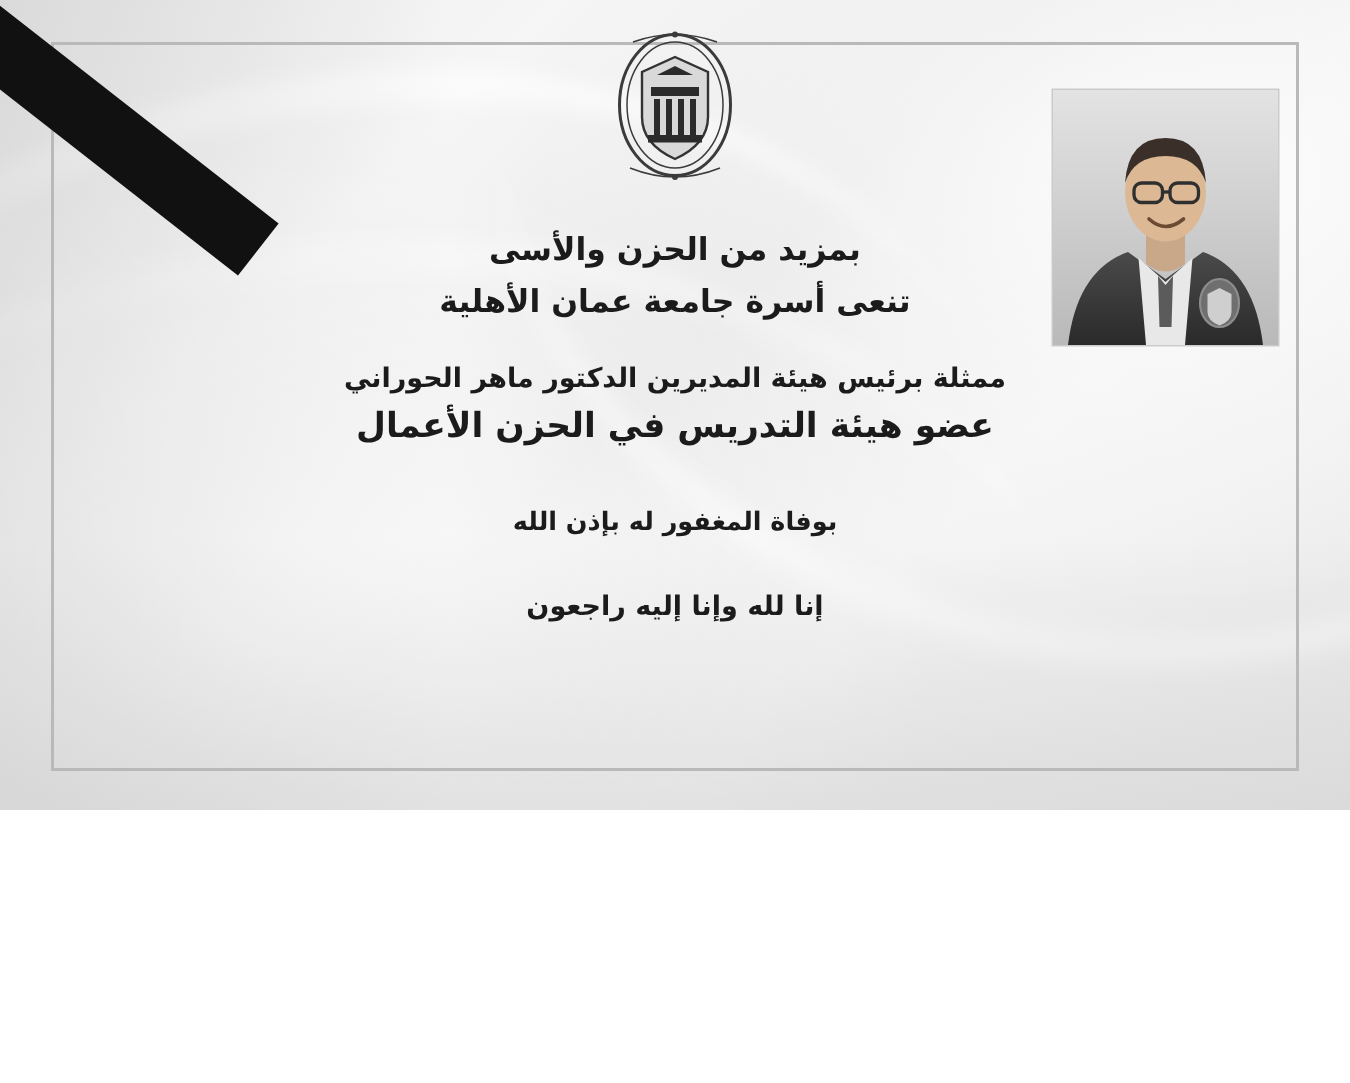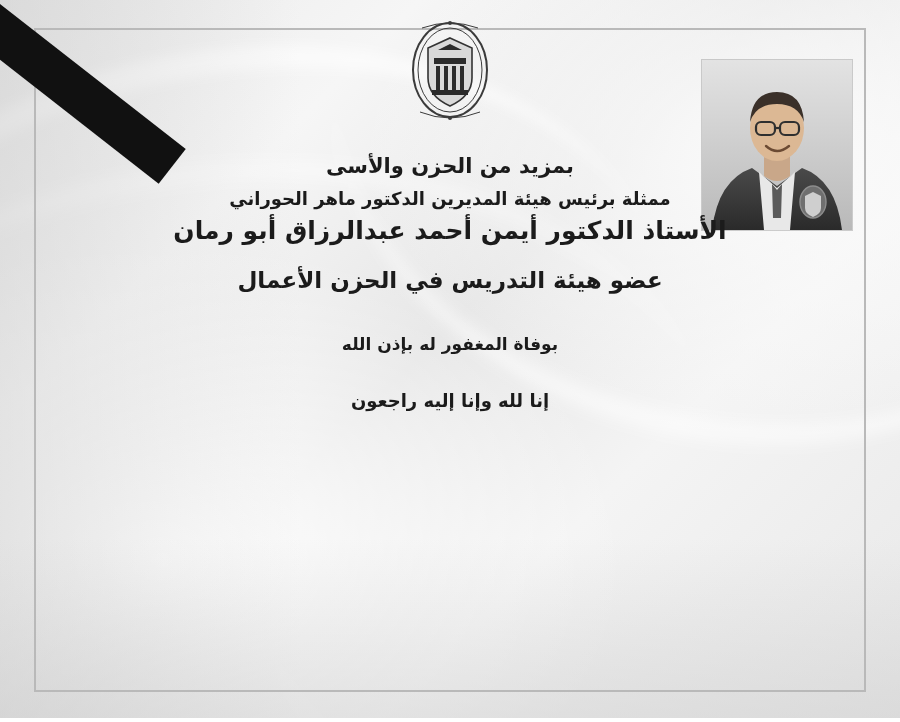--- a/index.html
+++ b/index.html
@@ -8,21 +8,21 @@
     padding: 0;
     background: #ffffff;
   }
   body {
     font-family: "DejaVu Sans", "Liberation Sans", sans-serif;
   }
 
   .poster {
     position: relative;
     width: 900px;
-    height: 718px;
+    height: 540px;
     overflow: hidden;
     background: #efefef;
     background-image:
       radial-gradient(ellipse 760px 520px at 18% 78%, #ffffff 0%, rgba(255,255,255,0) 62%),
       radial-gradient(ellipse 700px 480px at 86% 22%, #fbfbfb 0%, rgba(255,255,255,0) 60%),
       linear-gradient(135deg, #e9e9e9 0%, #f6f6f6 26%, #e6e6e6 48%, #f4f4f4 68%, #e8e8e8 100%);
   }
 
   
   .swirl {
@@ -225,21 +225,21 @@
 
       <path d="M64 86 Q75 96 87 86" fill="none" stroke="#6b4a33" stroke-width="2.4" stroke-linecap="round"></path>
 
       <ellipse cx="111" cy="142" rx="13" ry="16" fill="#6f6f6f" stroke="#8d8d8d" stroke-width="1.4"></ellipse>
       <path d="M111 132 L119 136 L119 148 Q119 154 111 157 Q103 154 103 148 L103 136 Z" fill="#cfcfcf"></path>
     </svg>
   </div>
 
   <div class="content">
     <div class="line lead1">بمزيد من الحزن والأسى</div>
+    <div class="line lead2">تنعى أسرة جامعة عمان الأهلية</div>
     <div class="line rep">ممثلة برئيس هيئة المديرين الدكتور ماهر الحوراني</div>
-    <div class="line name">الأستاذ الدكتور أيمن أحمد عبدالرزاق أبو رمان</div>
     <div class="line role">عضو هيئة التدريس في الحزن الأعمال</div>
     <div class="line cond2">بوفاة المغفور له بإذن الله</div>
     <div class="line verse">إنا لله وإنا إليه راجعون</div>
   </div>
 
 
 </div>
 
 </body></html>

